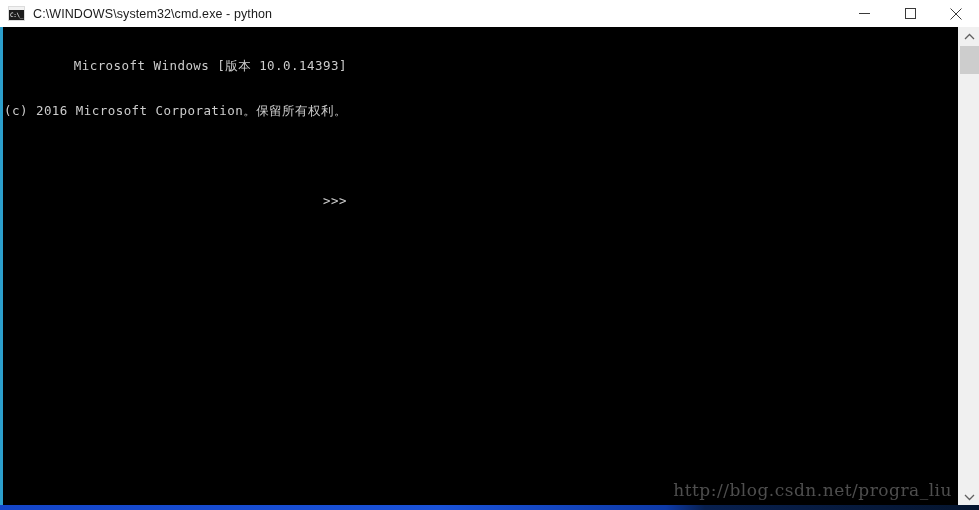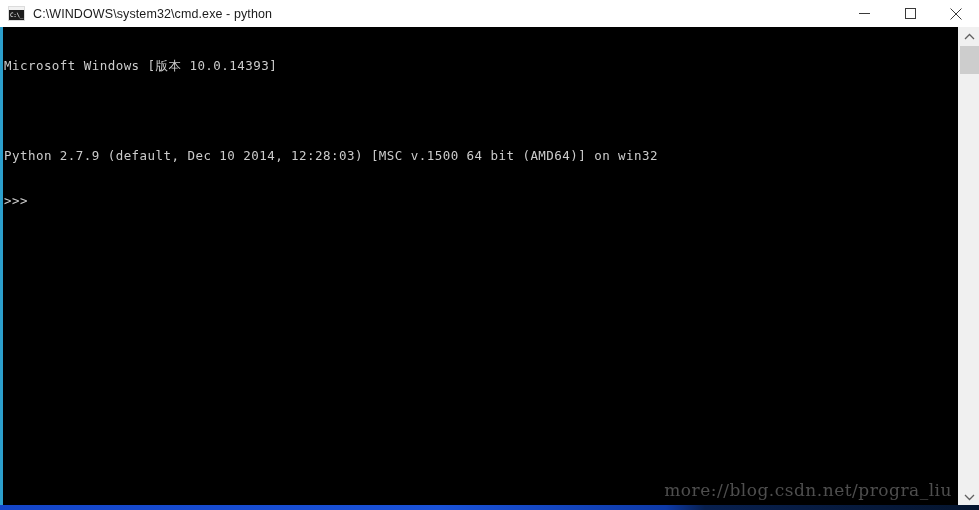--- a/index.html
+++ b/index.html
@@ -127,21 +127,21 @@
     position: absolute;
     left: 1px;
     top: 1px;
     font-family: "DejaVu Sans Mono", "Liberation Mono", monospace;
     font-size: 12.5px;
     line-height: 15px;
     color: #cccccc;
     white-space: pre;
     letter-spacing: .45px;
   }
-  .console-text .line { height: 15px; }
+  .console-text .line { height: 15px; text-align: right; }
 
   .watermark {
     position: absolute;
     right: 6px;
     bottom: 6px;
     font-family: "DejaVu Serif", "Liberation Serif", serif;
     font-size: 17px;
     color: #4e4e4e;
     white-space: nowrap;
     letter-spacing: .5px;
@@ -210,26 +210,26 @@
             <line x1="0.5" y1="0.5" x2="11.5" y2="11.5" stroke="#3a3a3a" stroke-width="1"></line>
             <line x1="11.5" y1="0.5" x2="0.5" y2="11.5" stroke="#3a3a3a" stroke-width="1"></line>
           </svg>
         </div>
       </div>
     </div>
 
     <div class="console">
       <div class="console-text">
         <div class="line">Microsoft Windows [版本 10.0.14393]</div>
+        <div class="line">(c) 2016 Microsoft Corporation。保留所有权利。</div>
         <div class="line"></div>
-        <div class="line">Python 2.7.9 (default, Dec 10 2014, 12:28:03) [MSC v.1500 64 bit (AMD64)] on win32</div>
         <div class="line">&gt;&gt;&gt;</div>
       </div>
 
-      <div class="watermark">more://blog.csdn.net/progra_liu</div>
+      <div class="watermark">http://blog.csdn.net/progra_liu</div>
     </div>
 
     <div class="scrollbar">
       <div class="sb-arrow up">
         <svg width="11" height="8" viewBox="0 0 11 8" aria-hidden="true">
           <polyline points="1,6 5.5,1.5 10,6" fill="none" stroke="#606060" stroke-width="1.3"></polyline>
         </svg>
       </div>
       <div class="sb-thumb"></div>
       <div class="sb-arrow down">

